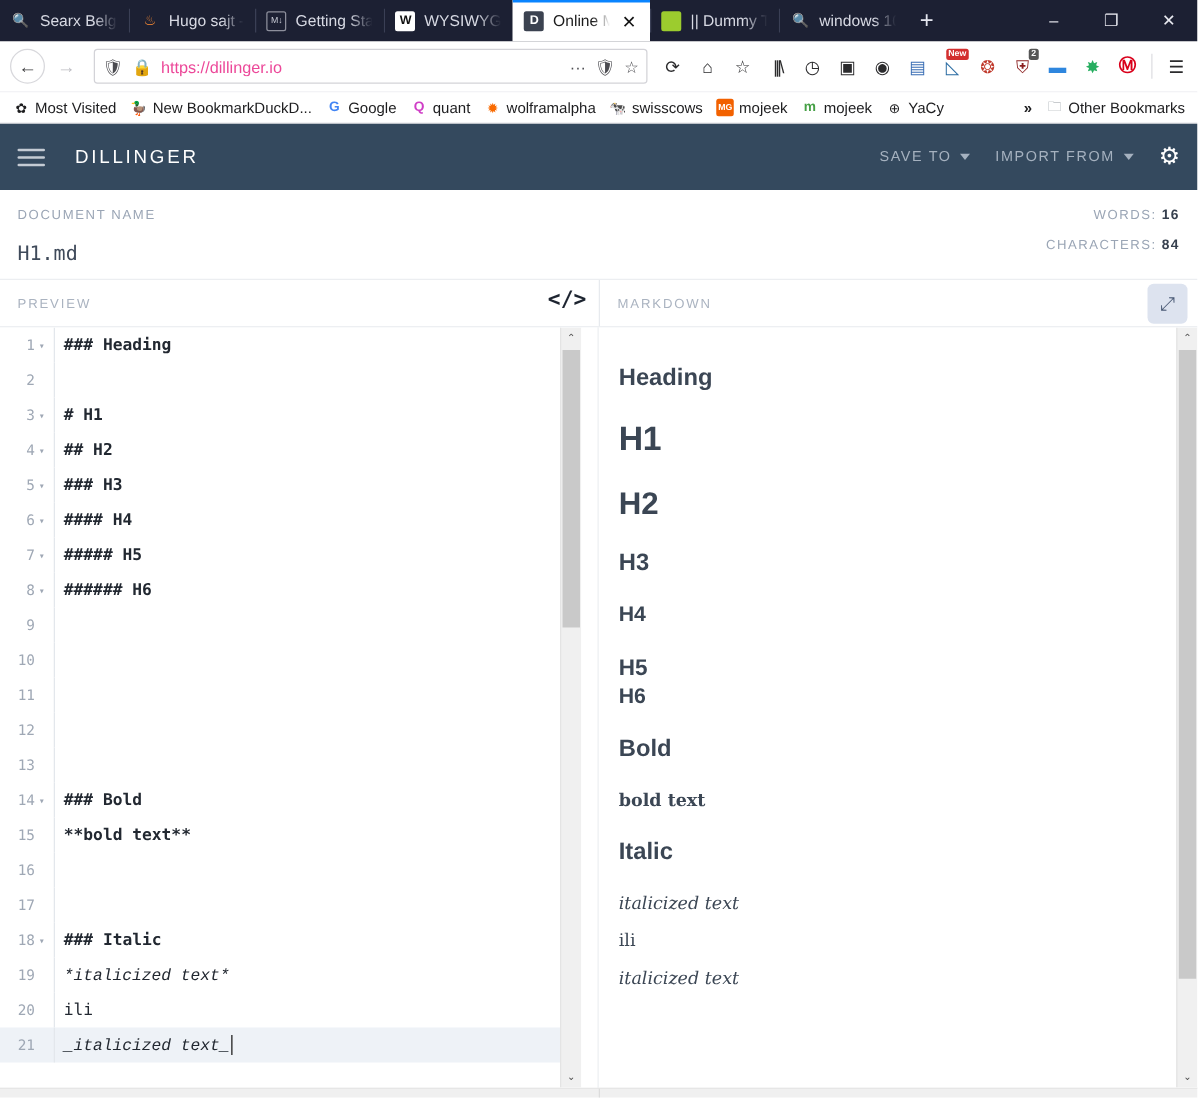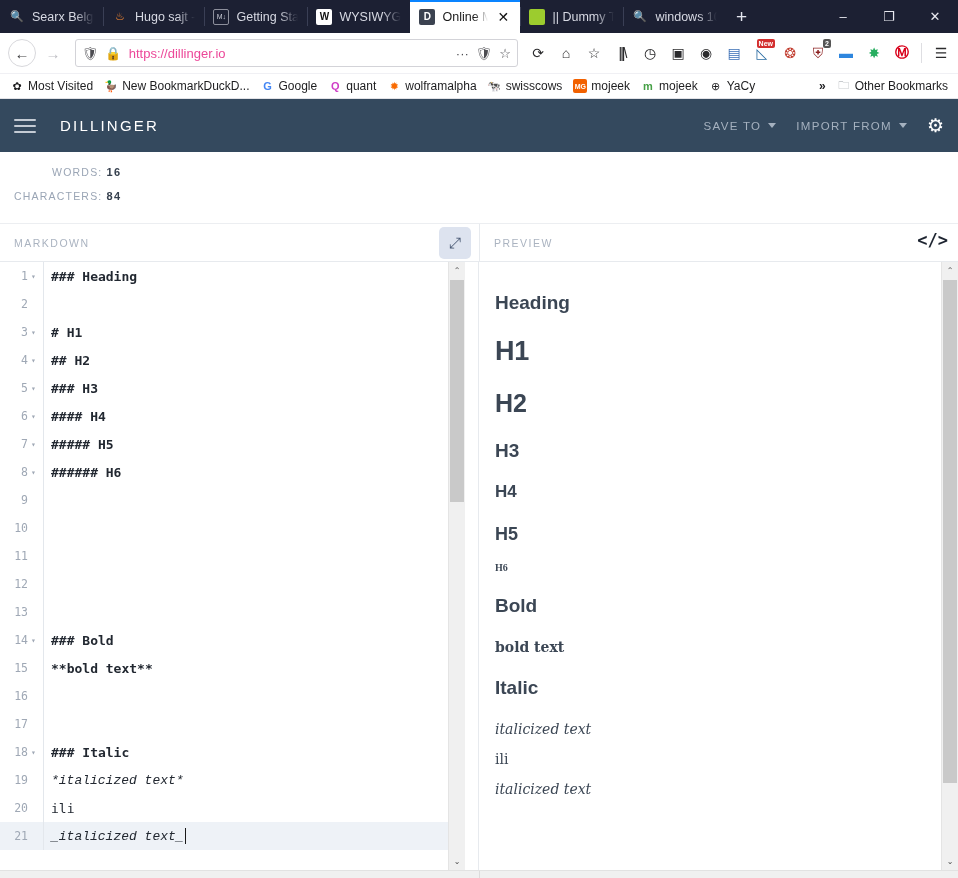--- a/index.html
+++ b/index.html
@@ -344,21 +344,21 @@
     left: 0; top: 0; right: 20px; bottom: 0;
     padding: 16px 20px 0 16px;
     color: #3b4654;
     font-family: "DejaVu Serif", serif;
   }
   .pv-h1 { font-size: 27px; font-weight: bold; font-family:"Liberation Sans", sans-serif; margin: 22px 0 0 0; letter-spacing:-0.3px;}
   .pv-h2 { font-size: 25px; font-weight: bold; font-family:"Liberation Sans", sans-serif; margin: 22px 0 0 0;}
   .pv-h3 { font-size: 19px; font-weight: bold; font-family:"Liberation Sans", sans-serif; margin: 22px 0 0 0;}
   .pv-h4 { font-size: 17px; font-weight: bold; font-family:"Liberation Sans", sans-serif; margin: 20px 0 0 0;}
   .pv-h5 { font-size: 18px; font-weight: bold; font-family:"Liberation Sans", sans-serif; margin: 22px 0 0 0;}
-  .pv-h6 { font-size: 10px; font-weight: bold; font-family:Liberation Serif, serif; margin: 17px 0 0 0;}
+  .pv-h6 { font-size: 17px; font-weight: bold; font-family:Liberation Sans, sans-serif; margin: 2px 0 0 0;}
   .pv-h3.first { margin-top: 14px; }
   .pv-p { font-size: 14px; margin: 22px 0 0 0; }
   .pv-p.b { font-weight: bold; }
   .pv-p.i { font-style: italic; }
   .pv-p.tight { margin-top: 14px; }
 
   
   .vscroll {
     position: absolute;
     top: 0; right: 0; bottom: 0;
@@ -554,40 +554,44 @@
     </div>
     <div class="hdr-menu">
       <span>IMPORT FROM</span>
       <span class="caret"></span>
     </div>
     <div class="gear">⚙</div>
   </div>
 </div>
 
 <div class="doc-bar">
+  <div>
+    <div class="doc-label">DOCUMENT NAME</div>
+    <div class="doc-name">H1.md</div>
+  </div>
   <div class="counts">
     <div class="count-row">
       <span>WORDS:</span>
       <b>16</b>
     </div>
     <div class="count-row">
       <span>CHARACTERS:</span>
       <b>84</b>
     </div>
   </div>
 </div>
 
 <div class="pane-bar">
   <div class="half">
+    <span class="pane-title">PREVIEW</span>
+    <div class="code-btn">&lt;/&gt;</div>
+  </div>
+  <div class="half">
     <span class="pane-title">MARKDOWN</span>
     <div class="expand-btn">⤢</div>
-  </div>
-  <div class="half">
-    <span class="pane-title">PREVIEW</span>
-    <div class="code-btn">&lt;/&gt;</div>
   </div>
 </div>
 
 <div class="panes">
 
   <div class="editor-pane">
     <div class="cm" id="cm-lines">
         <div class="cm-line">
           <div class="gutter">
             <span>1</span>

